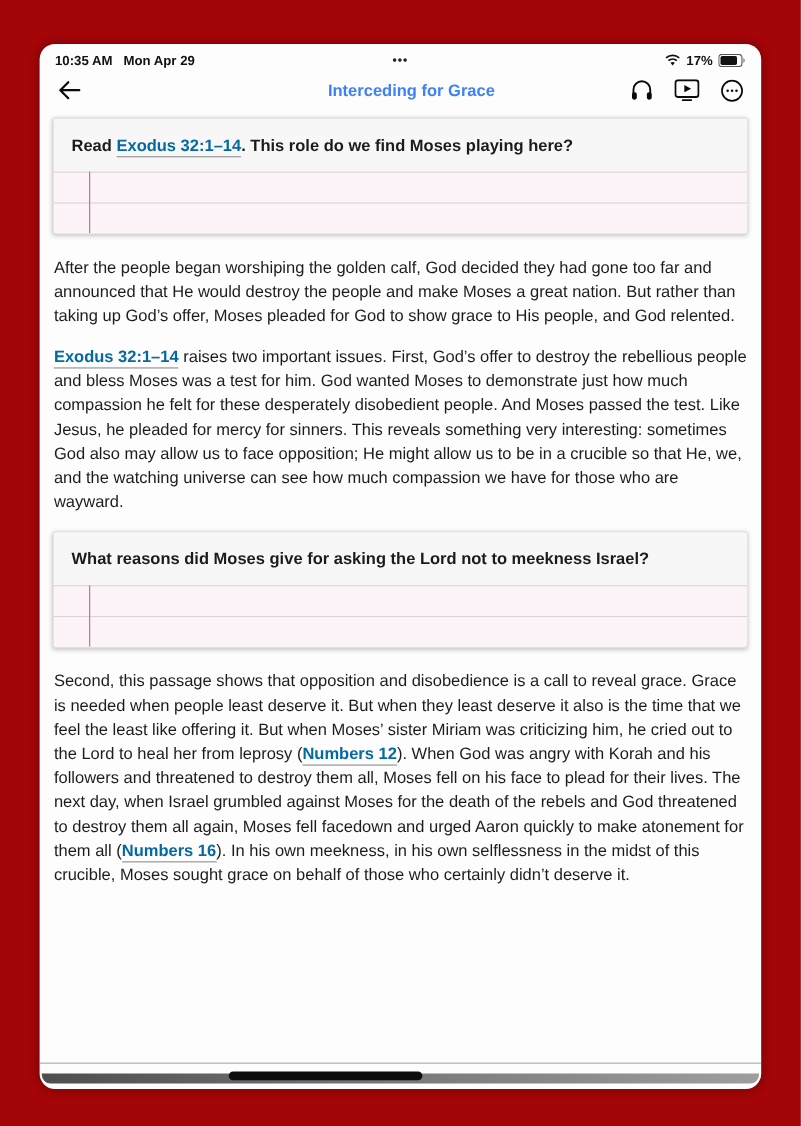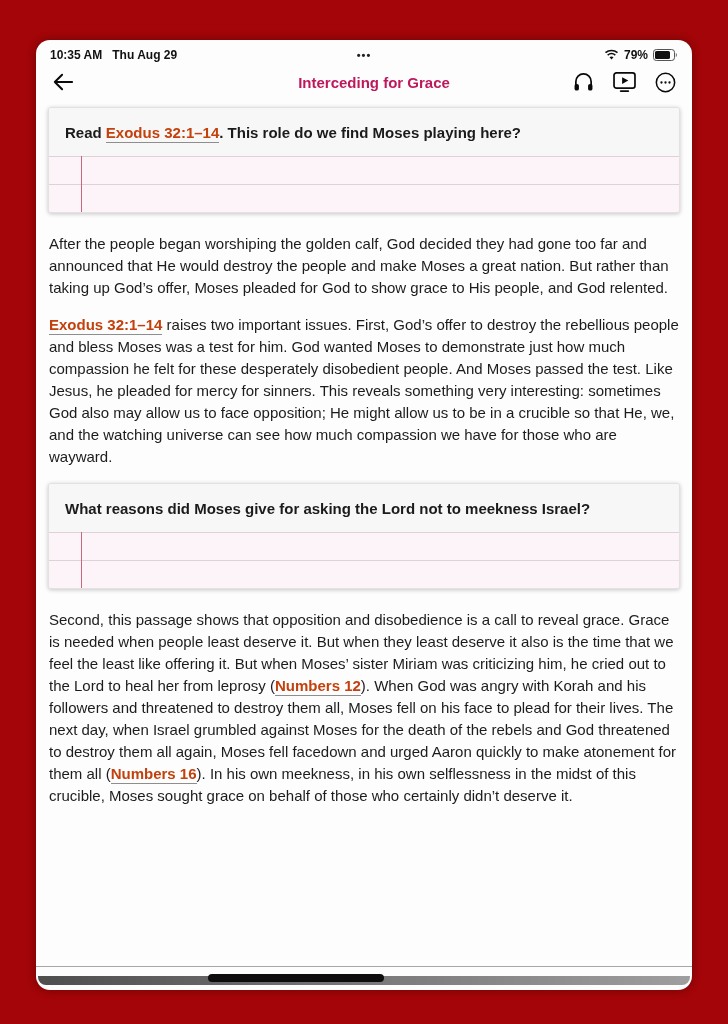--- a/index.html
+++ b/index.html
@@ -31,21 +31,21 @@
   .status-right { margin-left: auto; display: flex; align-items: center; gap: 5px; z-index: 2; }
   .status-left, .status-right { z-index: 2; }
   
   .nav-bar {
     position: absolute; left: 0; top: 24px; right: 0; height: 36px;
     display: flex; align-items: center;
     padding: 0 16px;
   }
   .nav-title {
     position: absolute; left: 0; right: 0; text-align: center;
-    font-size: 15px; font-weight: bold; color: #be185d; padding-left: 20px;
+    font-size: 15px; font-weight: bold; color: #3b82f6; padding-left: 20px;
   }
   .nav-back { z-index: 2; cursor: pointer; display: flex; align-items: center; }
   .nav-actions { margin-left: auto; display: flex; align-items: center; gap: 19px; z-index: 2; }
   .icon-btn { display: flex; align-items: center; justify-content: center; cursor: pointer; }
   
   .scroll-area {
     position: absolute; left: 0; top: 60px; right: 0; height: 867px;
     overflow: hidden;
     padding: 7px 12px 0 12px;
   }
@@ -71,21 +71,21 @@
     width: 1px; background: #c4697a;
   }
   
   .para {
     font-size: 15px; line-height: 22px; color: #1c1c1c;
     margin: 0 0 15px 0;
     padding: 0 1px;
   }
   .para + .card, .card + .para { }
   .link {
-    font-weight: bold; color: #c2410c;
+    font-weight: bold; color: #0369a1;
     border-bottom: 1.5px solid #8e8e8e;
     padding-bottom: 1px;
     cursor: pointer;
   }
   
   .bottom-divider {
     position: absolute; left: 0; right: 0; bottom: 23px;
     height: 1px; background: #a7a7a7;
   }
   .bottom-bar {
@@ -102,32 +102,32 @@
   svg { display: block; }
 </style>
 </head>
 <body>
 
 <div class="window">
 
   <div class="status-bar">
     <div class="status-left">
       <span>10:35 AM</span>
-      <span>Thu Aug 29</span>
+      <span>Mon Apr 29</span>
     </div>
     <div class="status-center">•••</div>
     <div class="status-right">
       <span>
         <svg width="15" height="12" viewBox="0 0 16 12">
           <path d="M8 10.8 L5.9 8.3 a3.4 3.4 0 0 1 4.2 0 Z" fill="#111"></path>
           <path d="M3.9 6.1 a6.4 6.4 0 0 1 8.2 0" stroke="#111" stroke-width="1.7" fill="none"></path>
           <path d="M1.6 3.5 a9.8 9.8 0 0 1 12.8 0" stroke="#111" stroke-width="1.7" fill="none"></path>
         </svg>
       </span>
-      <span>79%</span>
+      <span>17%</span>
       <span>
         <svg width="25" height="12" viewBox="0 0 25 12">
           <rect x="0.5" y="0.5" width="21" height="11" rx="2.8" fill="none" stroke="#555"></rect>
           <rect x="2" y="2" width="15" height="8" rx="1.6" fill="#111"></rect>
           <path d="M22.8 3.8 a2.6 2.6 0 0 1 0 4.4 Z" fill="#777"></path>
         </svg>
       </span>
     </div>
   </div>
 

